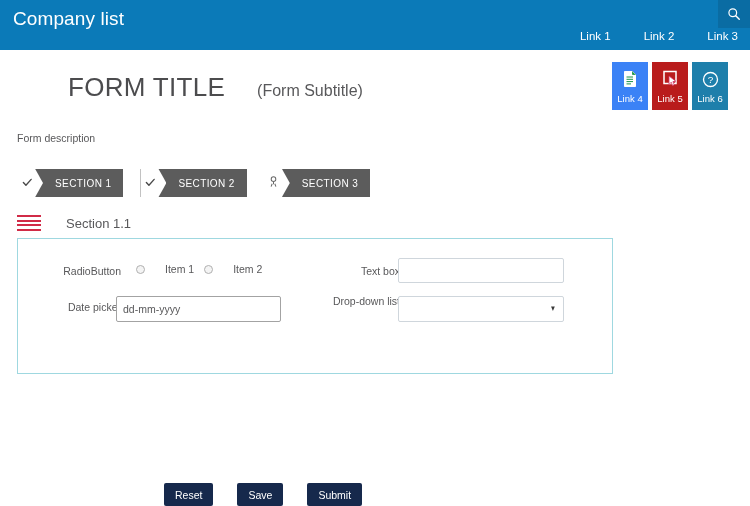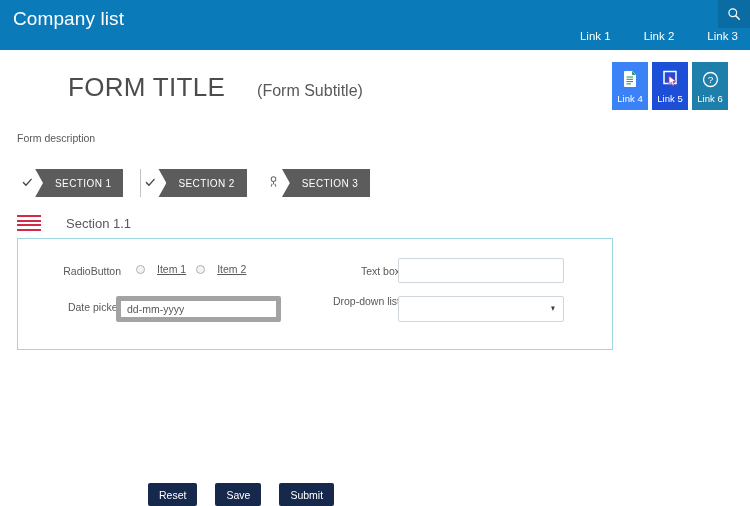--- a/index.html
+++ b/index.html
@@ -191,21 +191,21 @@
     margin-left: 25px;
     white-space: nowrap;
   }
 
   
   .form-panel {
     position: absolute;
     left: 17px;
     top: 238px;
     width: 596px;
-    height: 112px;
+    height: 136px;
     border: 1px solid #9fd8e0;
     box-sizing: border-box;
     background: #ffffff;
   }
   .field-label {
     font-size: 10.5px;
     color: #58585a;
     text-align: right;
     line-height: 13px;
   }
@@ -215,28 +215,28 @@
   .radio-group { position: absolute; left: 118px; top: 24px; display: flex; align-items: center; }
   .radio-item { display: flex; align-items: center; margin-right: 10px; cursor: pointer; }
   .radio-circle {
     width: 9px; height: 9px;
     border-radius: 50%;
     border: 1px solid #b0b0b0;
     background: #f4f4f4;
     display: inline-block;
     box-sizing: border-box;
   }
-  .radio-text { font-size: 10.5px; color: #58585a; margin-left: 12px; white-space: nowrap; text-decoration: underline; }
+  .radio-text { font-size: 10.5px; color: #58585a; margin-left: 20px; white-space: nowrap; }
 
   .lbl-date { position: absolute; left: 25px; top: 62px; width: 78px; }
   .input-date {
     position: absolute;
     left: 98px; top: 57px;
     width: 165px; height: 26px;
-    border: 5px solid #a3a3a3;
+    border: 1px solid #a3a3a3;
     border-radius: 2px;
     box-sizing: border-box;
     font-family: "Liberation Sans", sans-serif;
     font-size: 10.5px;
     color: #58585a;
     padding: 0 6px;
     background: #ffffff;
     outline: none;
   }
   .input-date::placeholder { color: #58585a; opacity: 1; }
@@ -281,24 +281,24 @@
   .dropdown .dd-arrow {
     font-size: 8px;
     color: #3a3a3a;
     line-height: 1;
     transform: scaleX(0.8);
   }
 
   
   .footer-buttons {
     position: absolute;
-    left: 148px;
+    left: 164px;
     top: 483px;
     display: flex;
-    gap: 18px;
+    gap: 24px;
   }
   .btn {
     background: #16294c;
     color: #ffffff;
     border: none;
     border-radius: 2px;
     font-family: "Liberation Sans", sans-serif;
     font-size: 10.5px;
     height: 23px;
     padding: 0 11px;
@@ -343,21 +343,21 @@
         <path d="M10.5 1.5 v3 h3" fill="#1a9349" stroke="#1a9349" stroke-width="0.8"></path>
         <line x1="4.5" y1="7" x2="11" y2="7" stroke="#1a9349" stroke-width="1"></line>
         <line x1="4.5" y1="9.3" x2="11" y2="9.3" stroke="#1a9349" stroke-width="1"></line>
         <line x1="4.5" y1="11.6" x2="11" y2="11.6" stroke="#1a9349" stroke-width="1"></line>
         <line x1="4.5" y1="13.9" x2="9" y2="13.9" stroke="#1a9349" stroke-width="1"></line>
       </svg>
     </span>
     <span class="tile-label">Link 4</span>
   </a>
 
-  <a class="link-tile" href="#" style="background:#1d4ed8;text-align:right;">
+  <a class="link-tile" href="#" style="background:#b91c1c;text-align:right;">
     <span class="tile-icon">
       <svg width="17" height="18" viewBox="0 0 17 18">
         <rect x="2" y="1.5" width="12" height="12" fill="none" stroke="#ffffff" stroke-width="1.5"></rect>
         <path d="M7 6 L7 14.5 L9.2 12.3 L10.6 15.5 L12.2 14.7 L10.9 11.6 L13.8 11.2 Z" fill="#ffffff" stroke="#d5376b" stroke-width="0.8"></path>
       </svg>
     </span>
     <span class="tile-label">Link 5</span>
   </a>
 
   <a class="link-tile" href="#" style="background:#1e7fab;">

